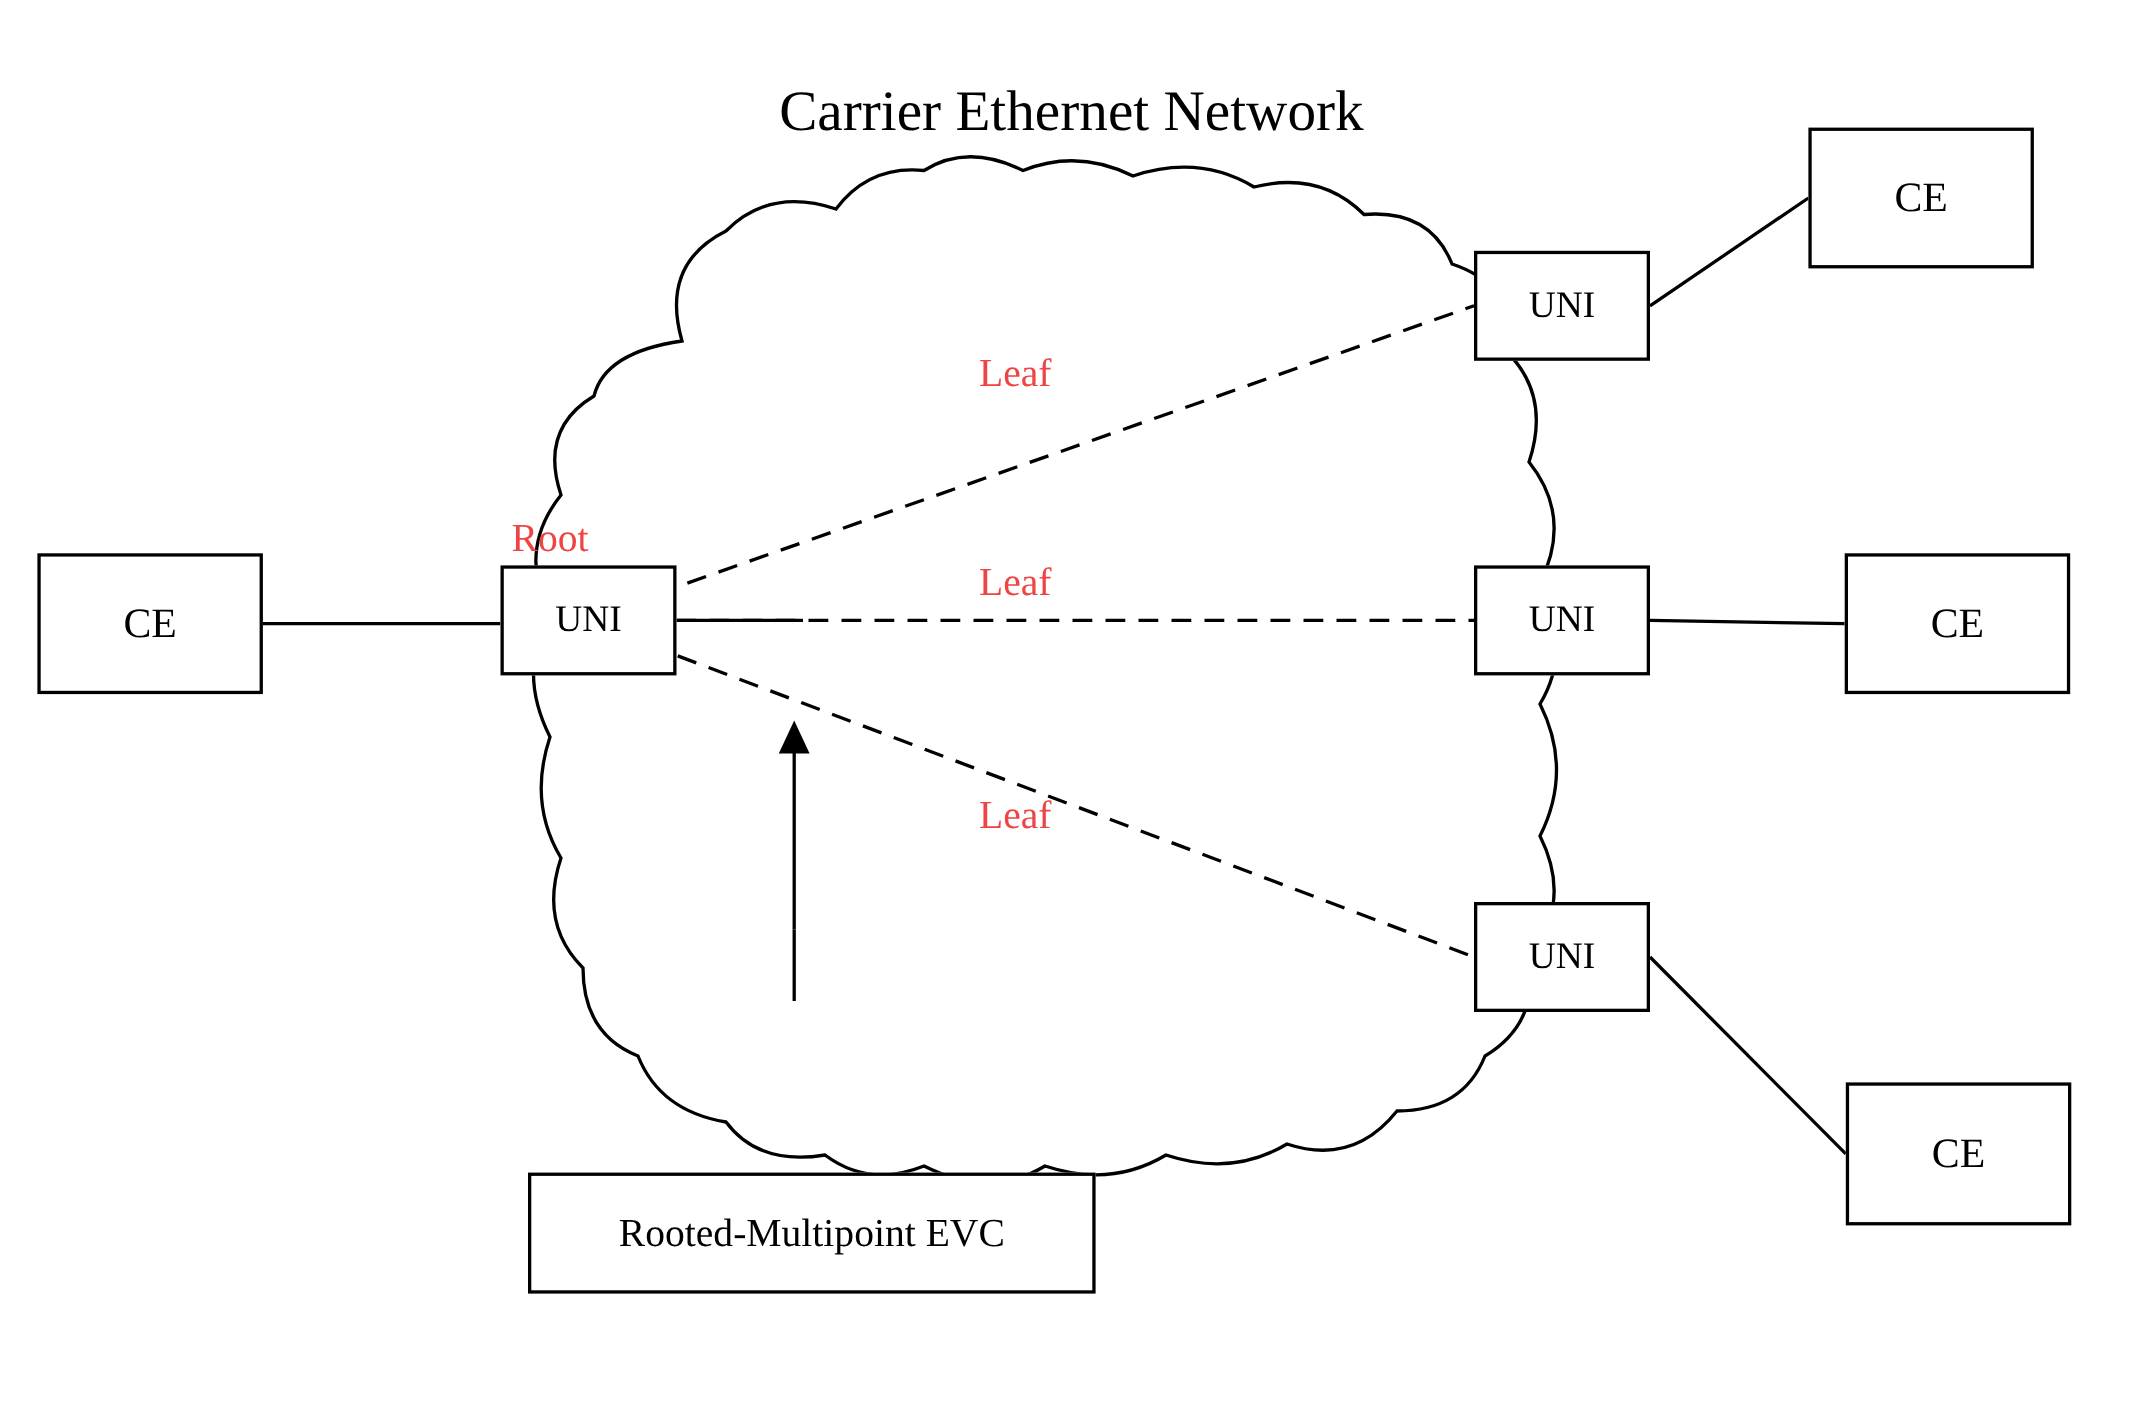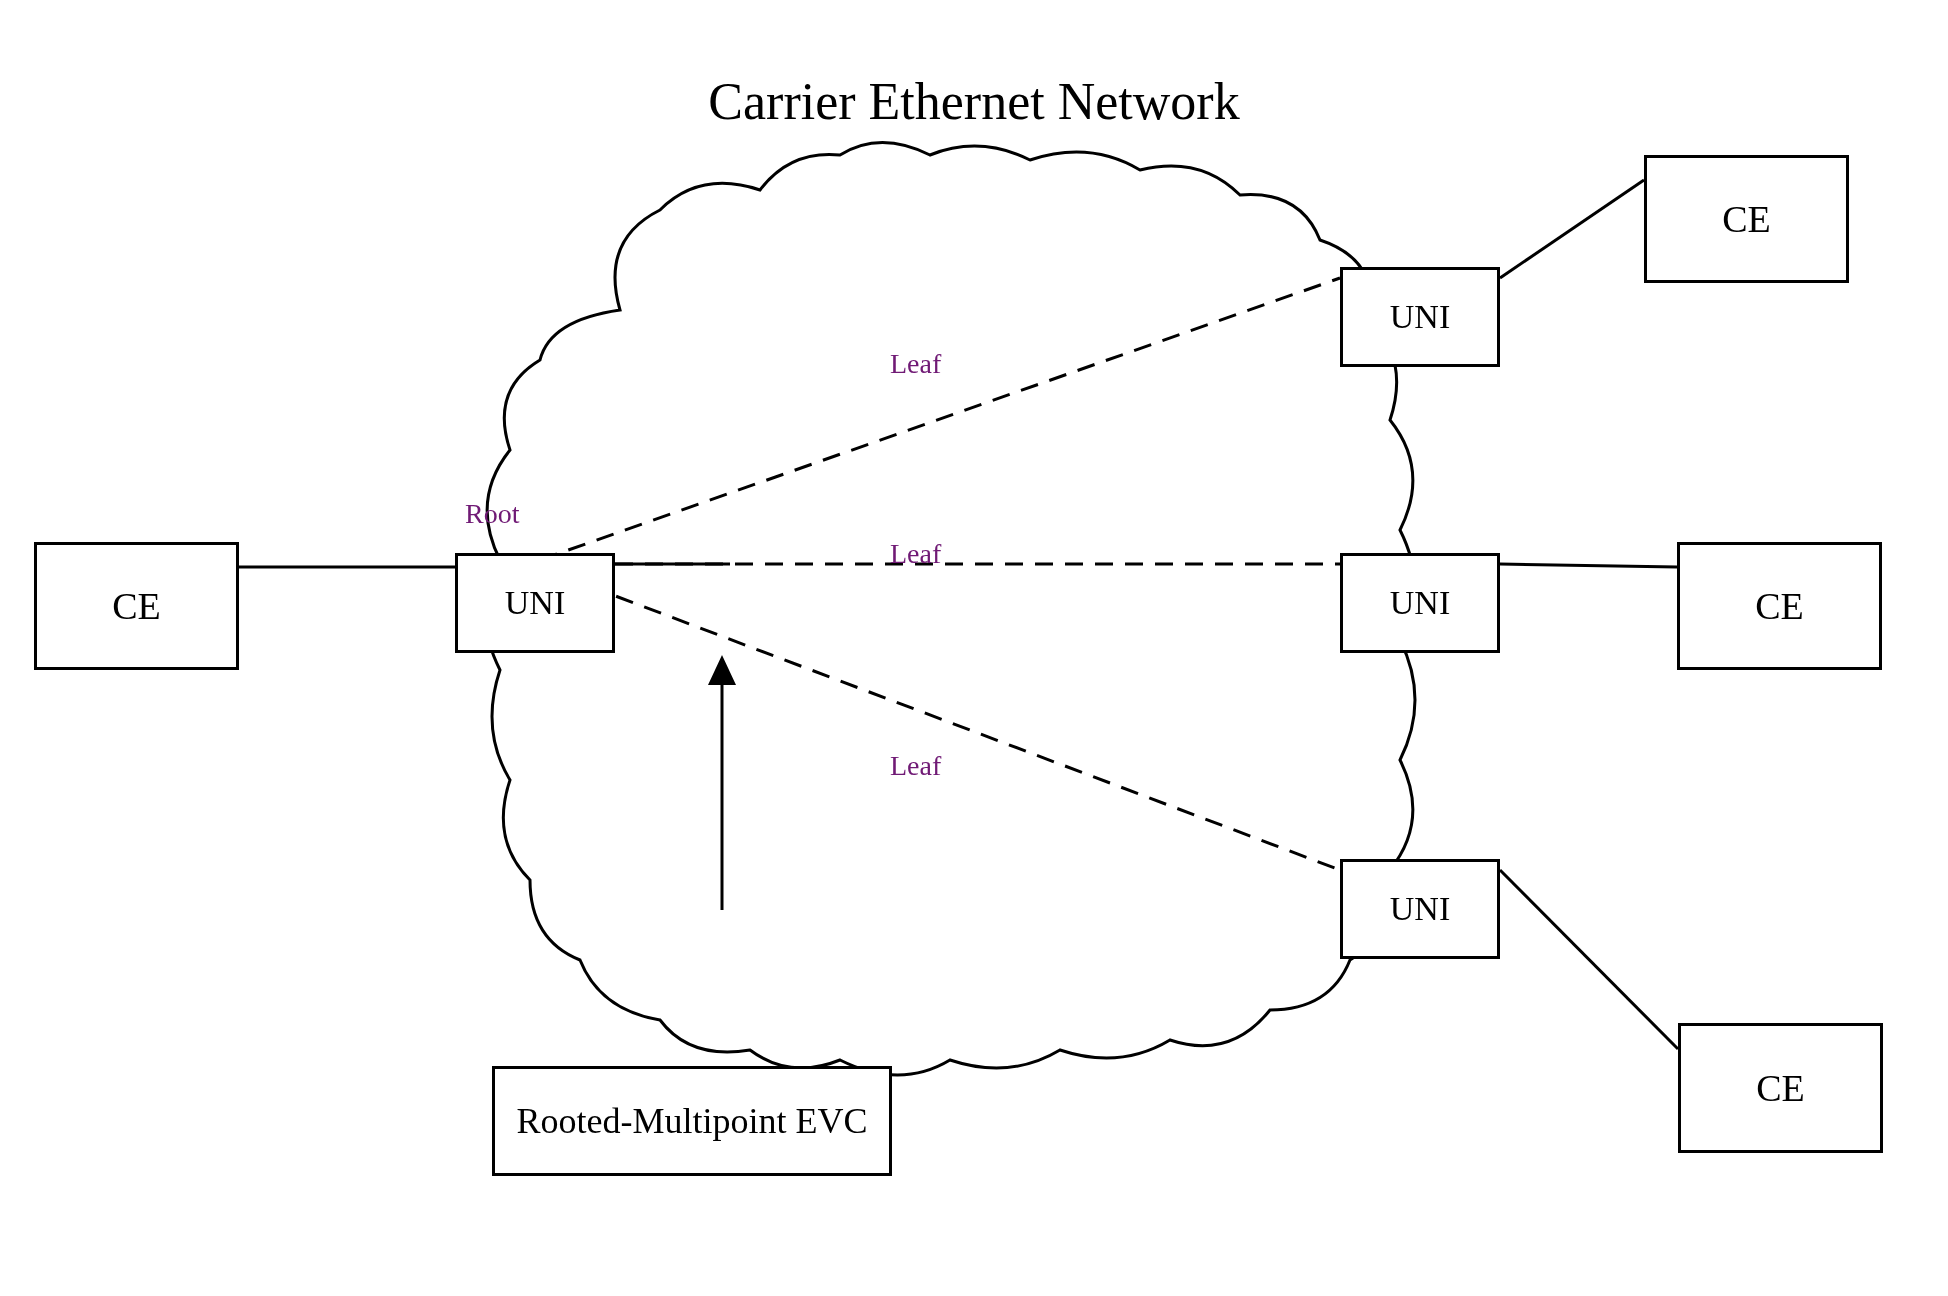--- a/index.html
+++ b/index.html
@@ -29,21 +29,20 @@
     .box {
       position: absolute;
       border: 3px solid #000;
       background: #fff;
       display: flex;
       align-items: center;
       justify-content: center;
       font-size: 38px;
       font-weight: normal;
       color: #000;
-      margin-top: 39px;
     }
     
     .ce-top-right {
       width: 205px; height: 128px;
       top: 116px; left: 1644px;
     }
     .ce-left {
       width: 205px; height: 128px;
       top: 503px; left: 34px;
     }
@@ -71,31 +70,30 @@
       top: 514px; left: 1340px;
       font-size: 34px;
     }
     .uni-bottom-right {
       width: 160px; height: 100px;
       top: 820px; left: 1340px;
       font-size: 34px;
     }
     
     .evc-box {
-      width: 400px; height: 110px;
-      bottom: 120px; left: 492px;
+      width: 516px; height: 110px;
+      bottom: 120px; left: 480px;
       font-size: 36px;
     }
     
     .label {
       position: absolute;
-      font-size: 28px;
-      color: #701a75;
+      font-size: 36px;
+      color: #ef4444;
       background: transparent;
-      margin-top: 30px;
     }
     .label-root {
       top: 468px; left: 465px;
     }
     .label-leaf-top {
       top: 318px; left: 890px;
     }
     .label-leaf-mid {
       top: 508px; left: 890px;
     }

